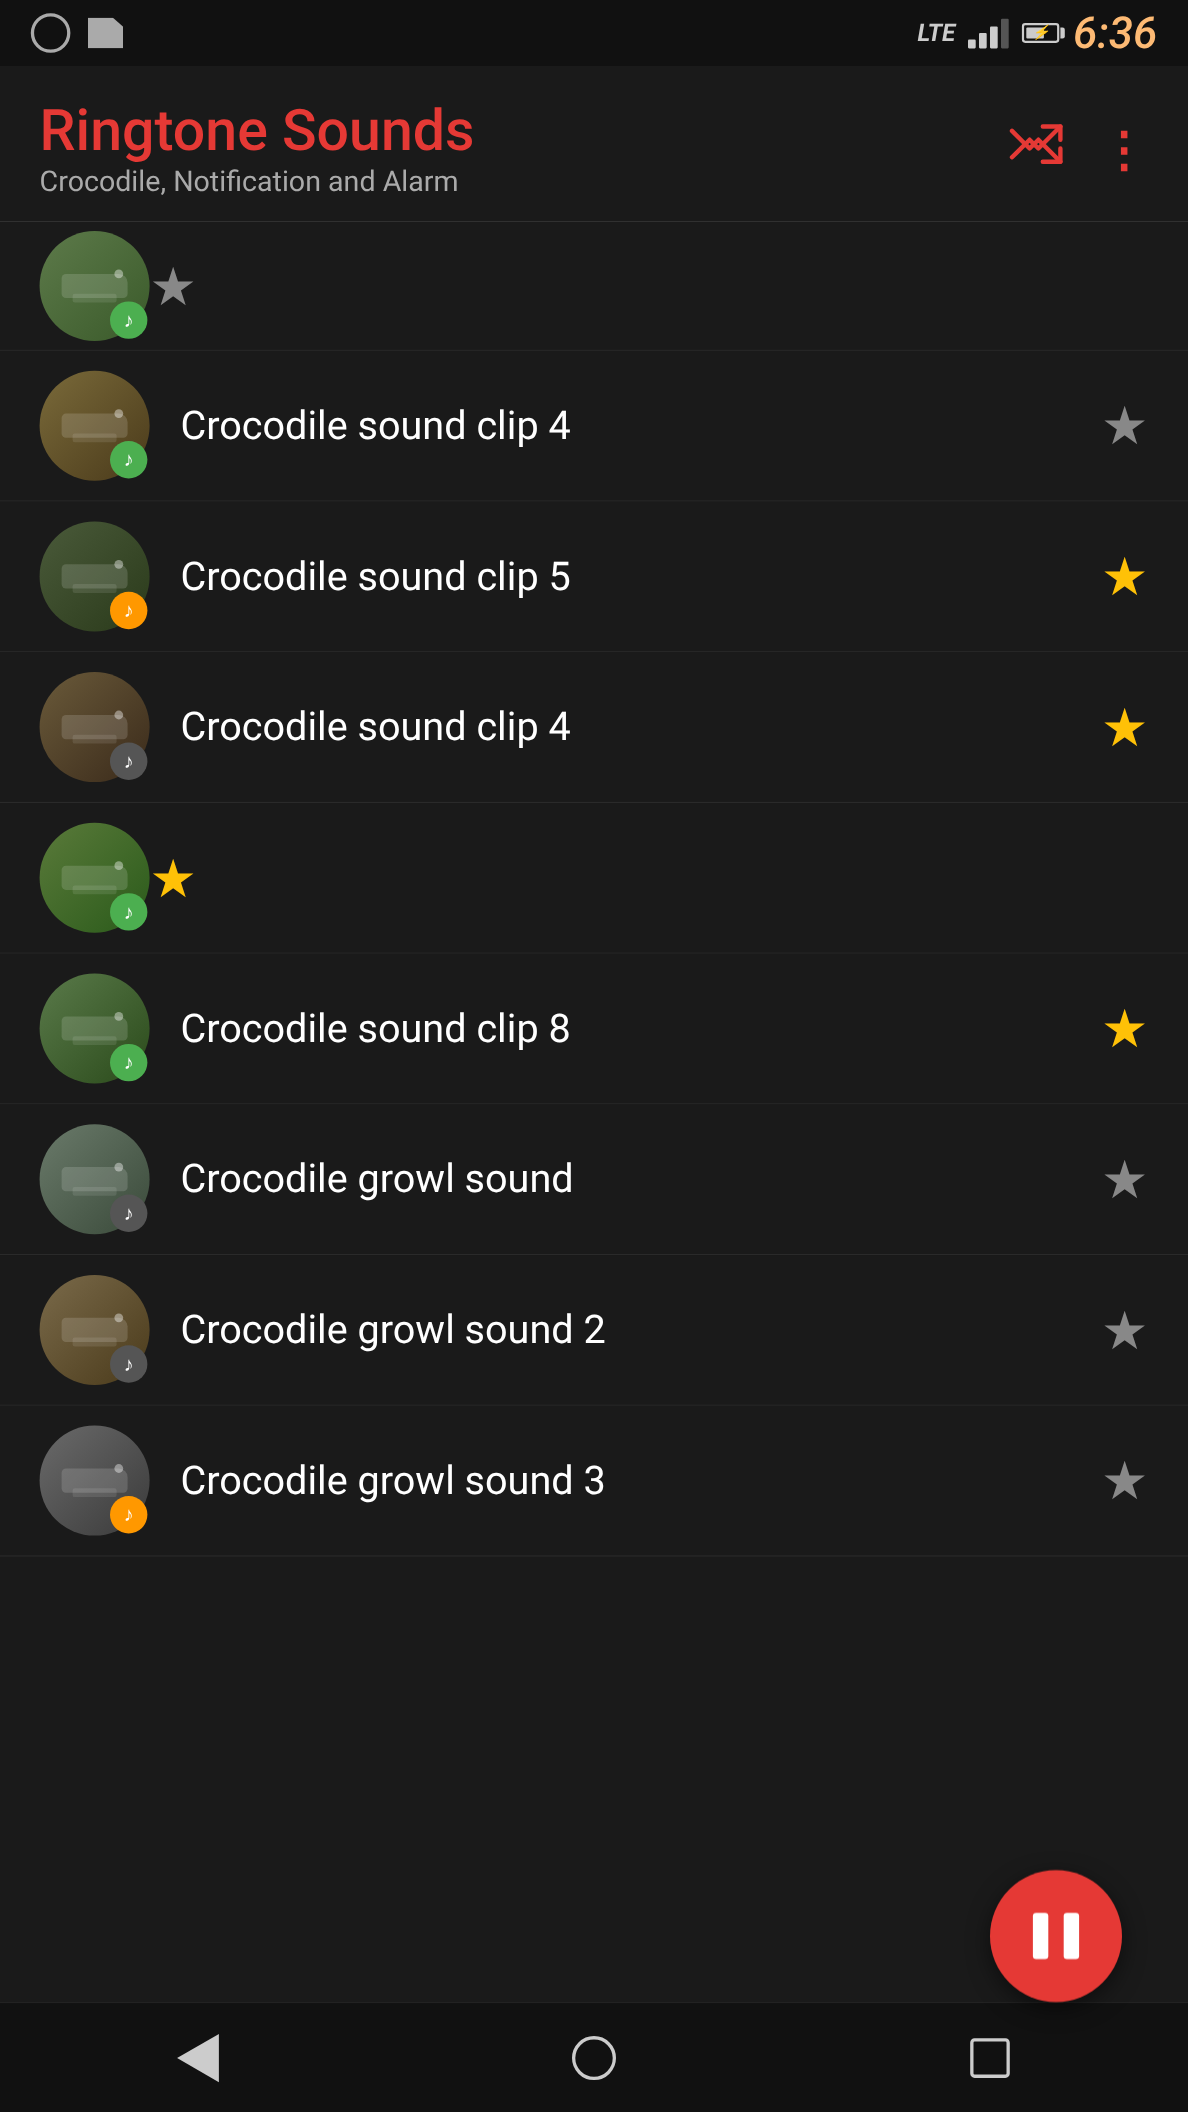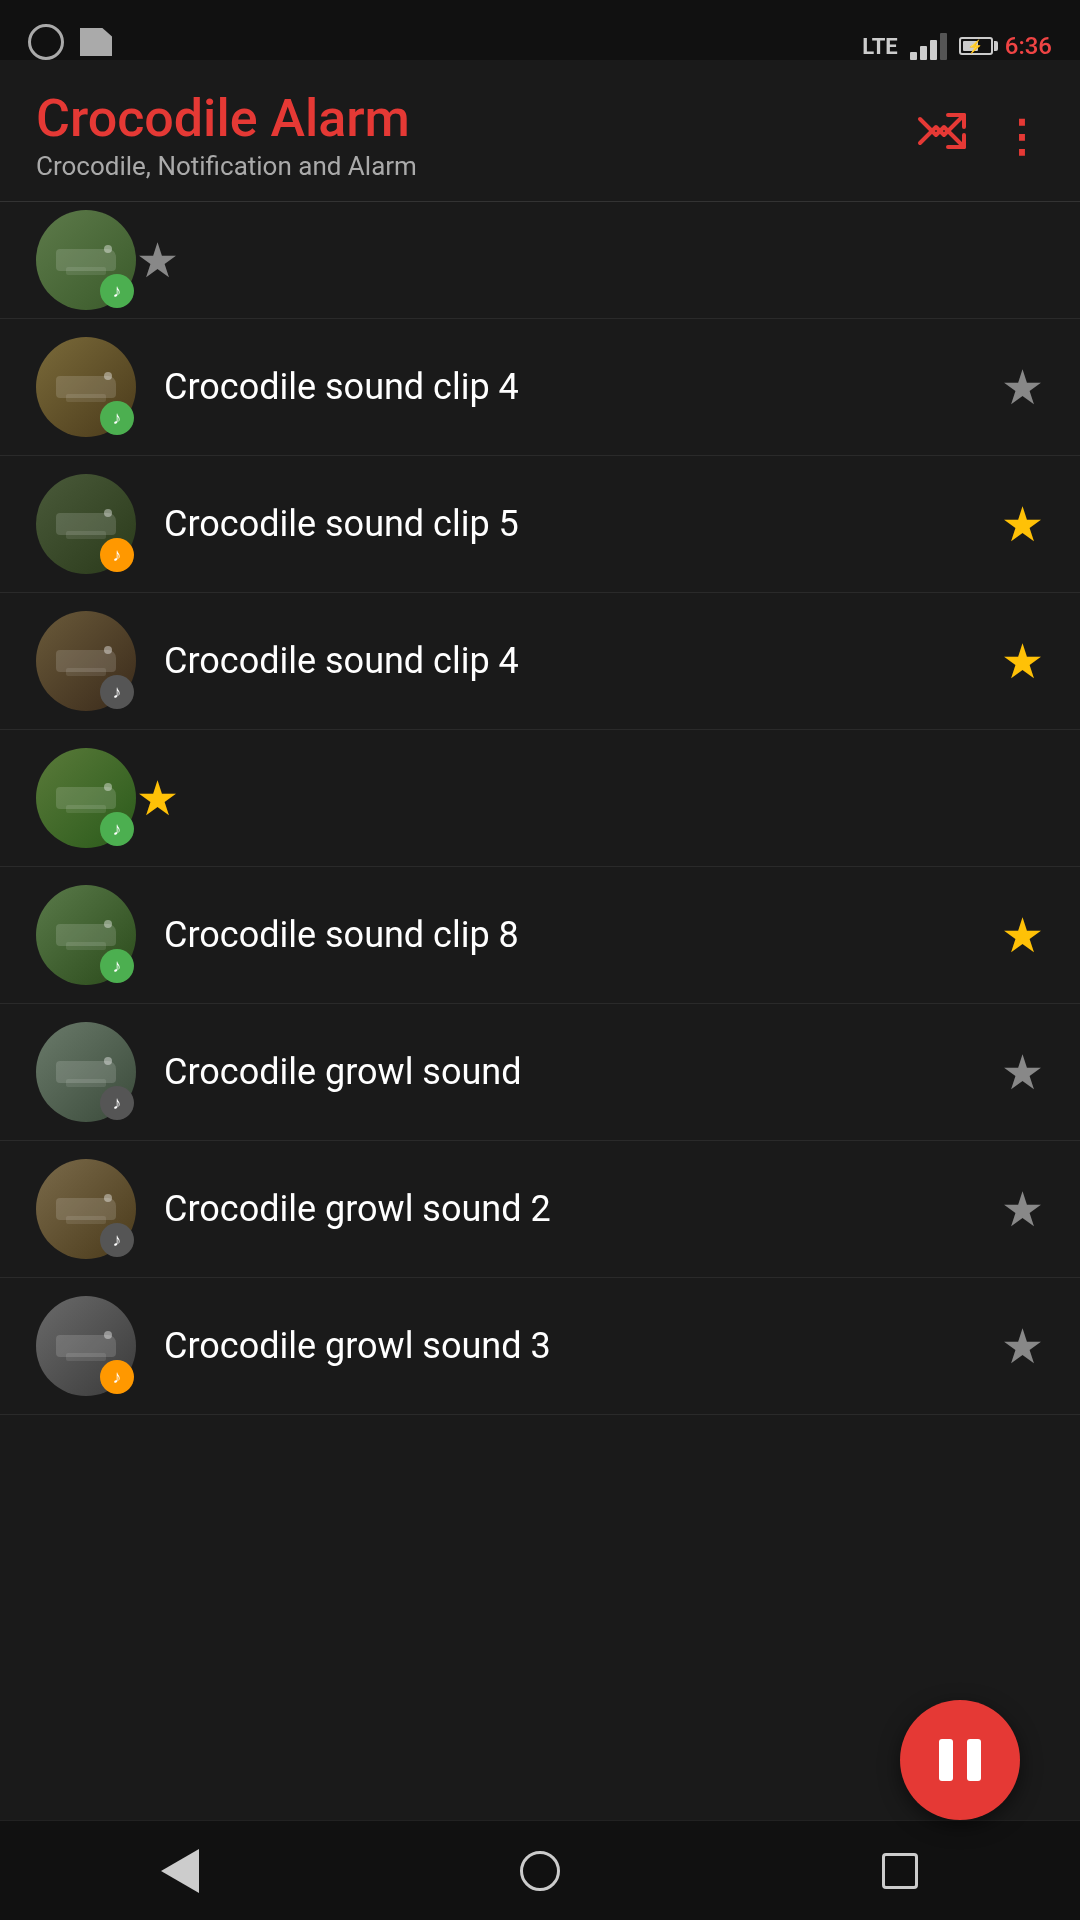--- a/index.html
+++ b/index.html
@@ -13,23 +13,24 @@
       min-height: 1920px;
       display: flex;
       flex-direction: column;
     }
 
     
     .status-bar {
       background: #111;
       height: 60px;
       display: flex;
-      align-items: flex-end;
+      align-items: center;
       justify-content: space-between;
       padding: 0 28px;
+      font-style: italic;
     }
     .status-left {
       display: flex;
       align-items: center;
       gap: 16px;
     }
     .status-right {
       display: flex;
       align-items: center;
       gap: 12px;
@@ -92,23 +93,23 @@
     .battery-bolt {
       position: absolute;
       left: 50%;
       top: 50%;
       transform: translate(-50%, -50%);
       color: #111;
       font-size: 13px;
       font-weight: bold;
     }
     .time {
-      font-size: 24px;
+      font-size: 40px;
       font-weight: 500;
-      color: #ef4444;
+      color: #fdba74;
     }
 
     
     .app-header {
       background: #1a1a1a;
       padding: 30px 36px 20px 36px;
       display: flex;
       align-items: center;
       justify-content: space-between;
       border-bottom: 1px solid #333;
@@ -352,21 +353,21 @@
     <div class="battery-icon">
       <div class="battery-fill"></div>
       <span class="battery-bolt">⚡</span>
     </div>
     <span class="time">6:36</span>
   </div>
 </div>
 
 <div class="app-header">
   <div class="header-title-group">
-    <span class="app-title">Crocodile Alarm</span>
+    <span class="app-title">Ringtone Sounds</span>
     <span class="app-subtitle">Crocodile, Notification and Alarm</span>
   </div>
   <div class="header-actions">
     <div class="shuffle-icon" title="Shuffle">
       
       <svg width="52" height="40" viewBox="0 0 52 40" fill="none" xmlns="http://www.w3.org/2000/svg">
         <path d="M32 4 L48 4 L48 16" stroke="#e53935" stroke-width="4" stroke-linecap="round" stroke-linejoin="round" fill="none"></path>
         <path d="M48 4 L28 24 L20 16 L4 32" stroke="#e53935" stroke-width="4" stroke-linecap="round" stroke-linejoin="round" fill="none"></path>
         <path d="M32 36 L48 36 L48 24" stroke="#e53935" stroke-width="4" stroke-linecap="round" stroke-linejoin="round" fill="none"></path>
         <path d="M4 8 L20 24 L28 16 L48 36" stroke="#e53935" stroke-width="4" stroke-linecap="round" stroke-linejoin="round" fill="none"></path>

